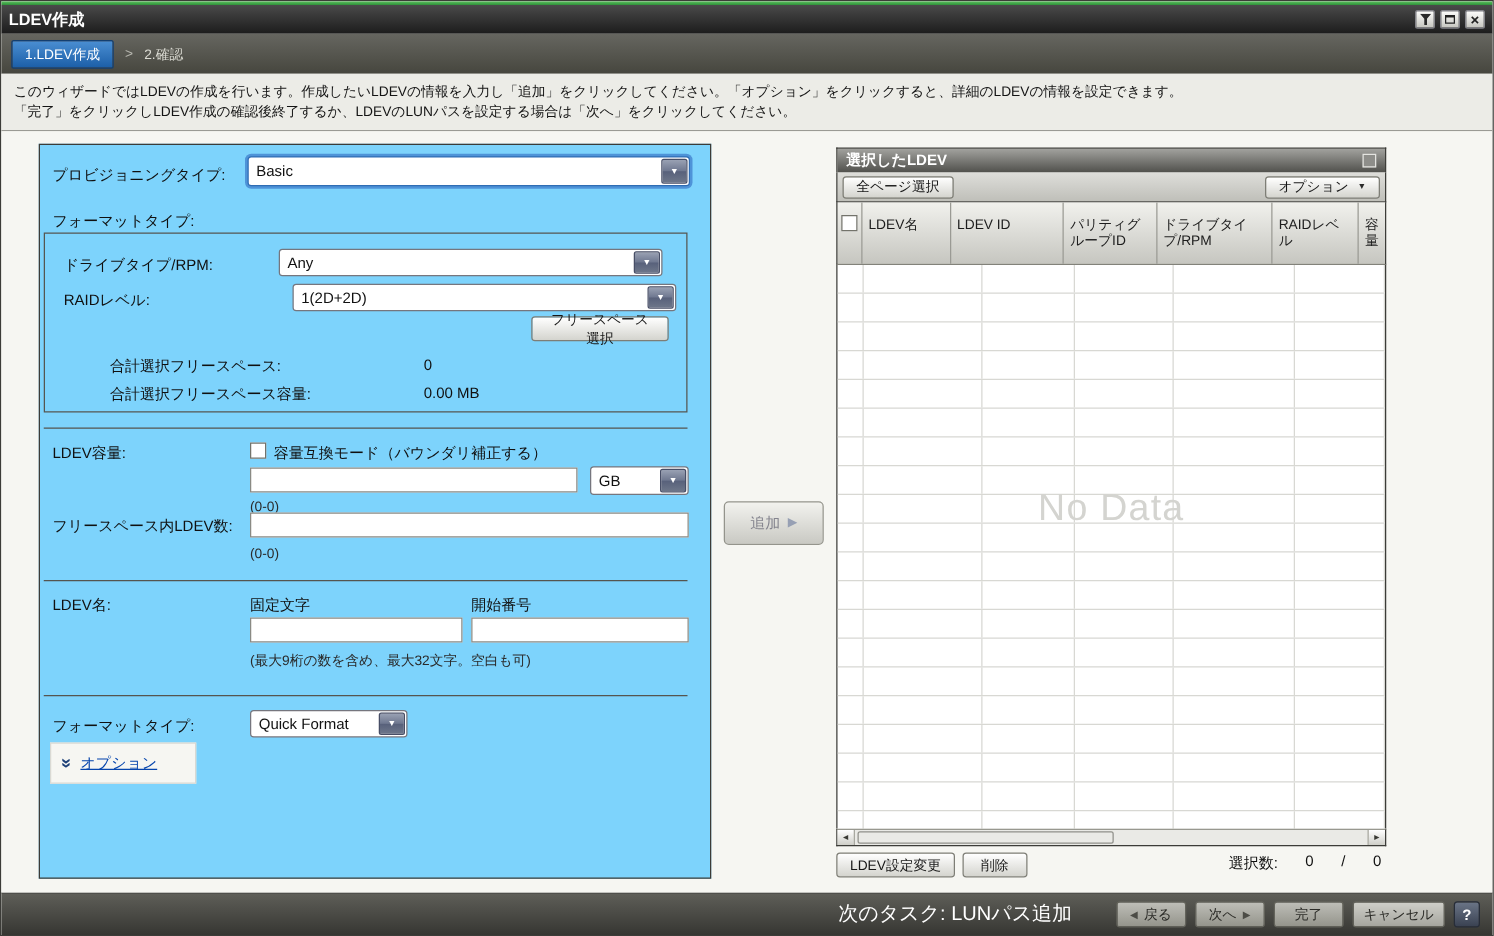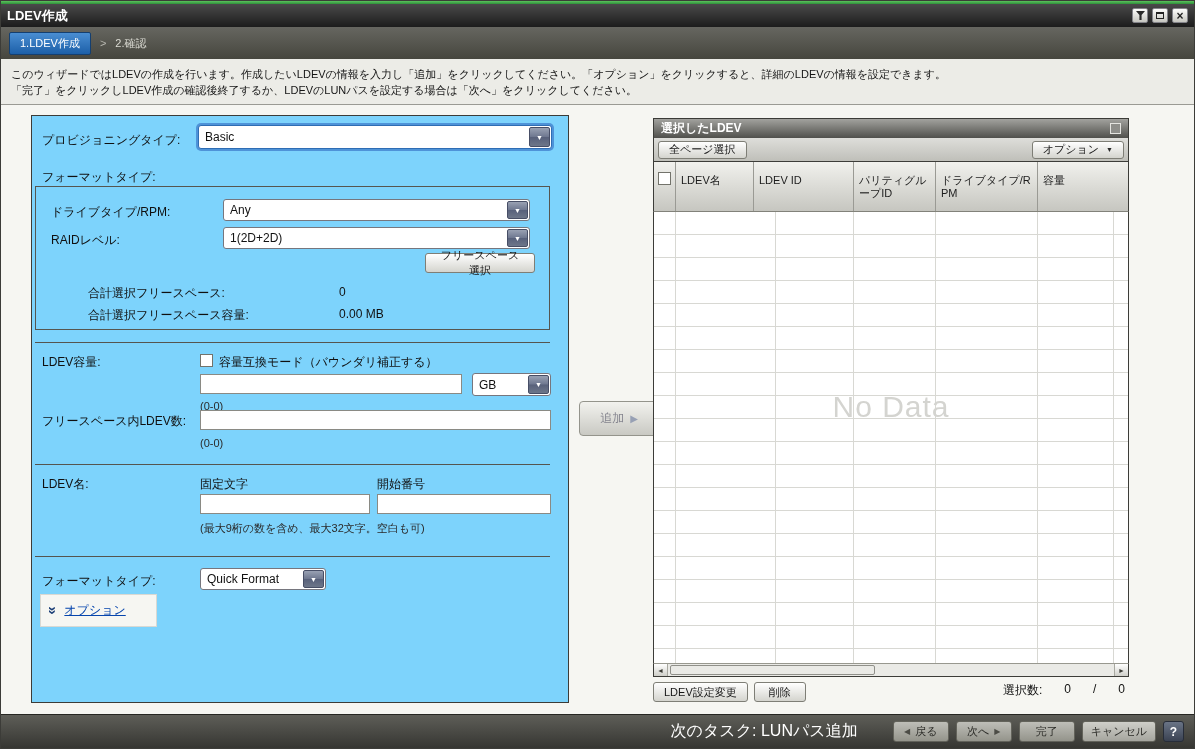--- a/index.html
+++ b/index.html
@@ -38,21 +38,21 @@
   .fs-btn{position:absolute;left:389px;top:66px;width:110px;}
   .opt-expander{position:absolute;left:8px;top:478px;width:117px;height:33px;background:#f6f6f2;border:1px solid #d9d9d3;display:flex;align-items:center;padding:0 8px;gap:7px;}
   .opt-chevron .rot{display:inline-block;transform:rotate(90deg);font-weight:bold;color:#1c3f77;font-size:15px;}
   .opt-link{font-size:12px;color:#0645ad;text-decoration:underline;cursor:pointer;}
 
   
   .add-btn{position:absolute;left:578px;top:296px;width:80px;height:35px;background:linear-gradient(#f2f2ee,#c9c9c3);border:1px solid #94948c;border-radius:4px;display:flex;align-items:center;justify-content:center;gap:6px;font-size:12px;color:#84848e;}
   .add-arrow{font-size:10px;color:#97a0b4;}
 
   
-  .table-panel{position:absolute;left:652px;top:13px;width:476px;}
+  .table-panel{position:absolute;left:668px;top:13px;width:440px;}
   .tp-title{height:20px;background:linear-gradient(#a2a29e,#50504c);border:1px solid #3c3c38;border-bottom:none;display:flex;align-items:center;padding:0 7px;color:#fff;font-weight:bold;font-size:12px;}
   .tp-title-icon{width:11px;height:11px;margin-left:auto;border:1px solid #e4e4e0;background:#8e8e8a;}
   .tp-toolbar{height:24px;background:linear-gradient(#dededa,#bfbfb9);border:1px solid #3c3c38;border-top:none;display:flex;align-items:center;padding:0 4px;}
   .tp-toolbar .spacer{flex:1;}
   .opt-btn-arrow{font-size:7px;margin-left:7px;color:#2a2a2a;}
   .tp-header{display:flex;height:50px;background:linear-gradient(#f1f1ed,#c6c6c0);border-left:1px solid #3c3c38;border-right:1px solid #3c3c38;border-bottom:1px solid #82827a;}
   .hcell{border-right:1px solid #9a9a94;font-size:11px;color:#1c1c1c;padding:12px 5px 0 5px;line-height:13px;word-break:break-all;}
   .col-check{width:22px;padding:0;display:flex;justify-content:center;}
   .col-1{width:100px;}.col-2{width:78px;}.col-3{width:82px;}.col-4{width:102px;}.col-5{width:76px;}.col-6{flex:1;border-right:none;}
   .hcheck{position:static;margin-top:10px;}
@@ -128,21 +128,21 @@
       <div class="groupbox">
         <span class="lbl" style="left:15px;top:17px;">ドライブタイプ/RPM:</span>
         <div class="dropdown" style="left:187px;top:12px;width:307px;height:22px;">
           <span class="dd-text">Any</span>
           <span class="dd-btn">
               <span>▼</span>
             </span>
         </div>
 
         <span class="lbl" style="left:15px;top:45px;">RAIDレベル:</span>
-        <div class="dropdown" style="left:187px;top:40px;width:307px;height:22px;">
+        <div class="dropdown" style="left:198px;top:40px;width:307px;height:22px;">
           <span class="dd-text">1(2D+2D)</span>
           <span class="dd-btn">
               <span>▼</span>
             </span>
         </div>
 
         <button class="btn fs-btn">フリースペース選択</button>
 
         <span class="lbl" style="left:52px;top:98px;">合計選択フリースペース:</span>
         <span class="val" style="left:303px;top:98px;">0</span>
@@ -212,20 +212,21 @@
         </button>
       </div>
       <div class="tp-header">
         <div class="hcell col-check">
             <span class="checkbox hcheck"></span>
           </div>
         <div class="hcell col-2">LDEV名</div>
         <div class="hcell col-1">LDEV ID</div>
         <div class="hcell col-3">パリティグループID</div>
         <div class="hcell col-4">ドライブタイプ/RPM</div>
+        <div class="hcell col-5">RAIDレベル</div>
         <div class="hcell col-6">容量</div>
       </div>
       <div class="tp-body">
         <div class="no-data">No Data</div>
       <div class="trow">
             <div class="tcell col-check"></div>
             <div class="tcell col-1"></div>
             <div class="tcell col-2"></div>
             <div class="tcell col-3"></div>
             <div class="tcell col-4"></div>

